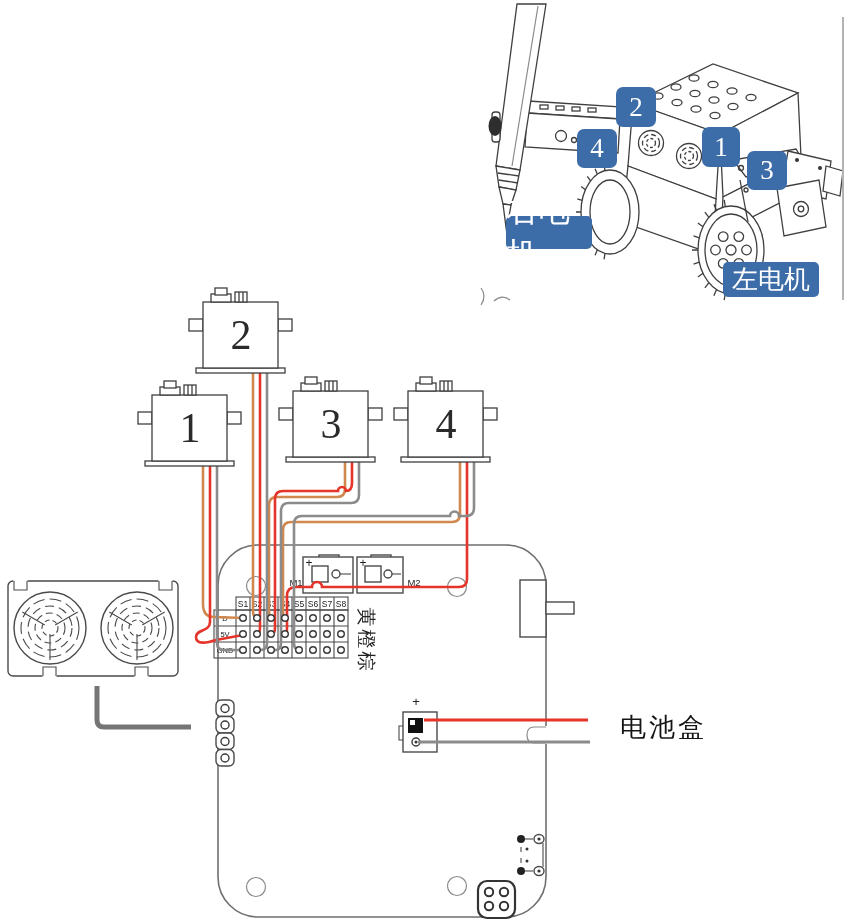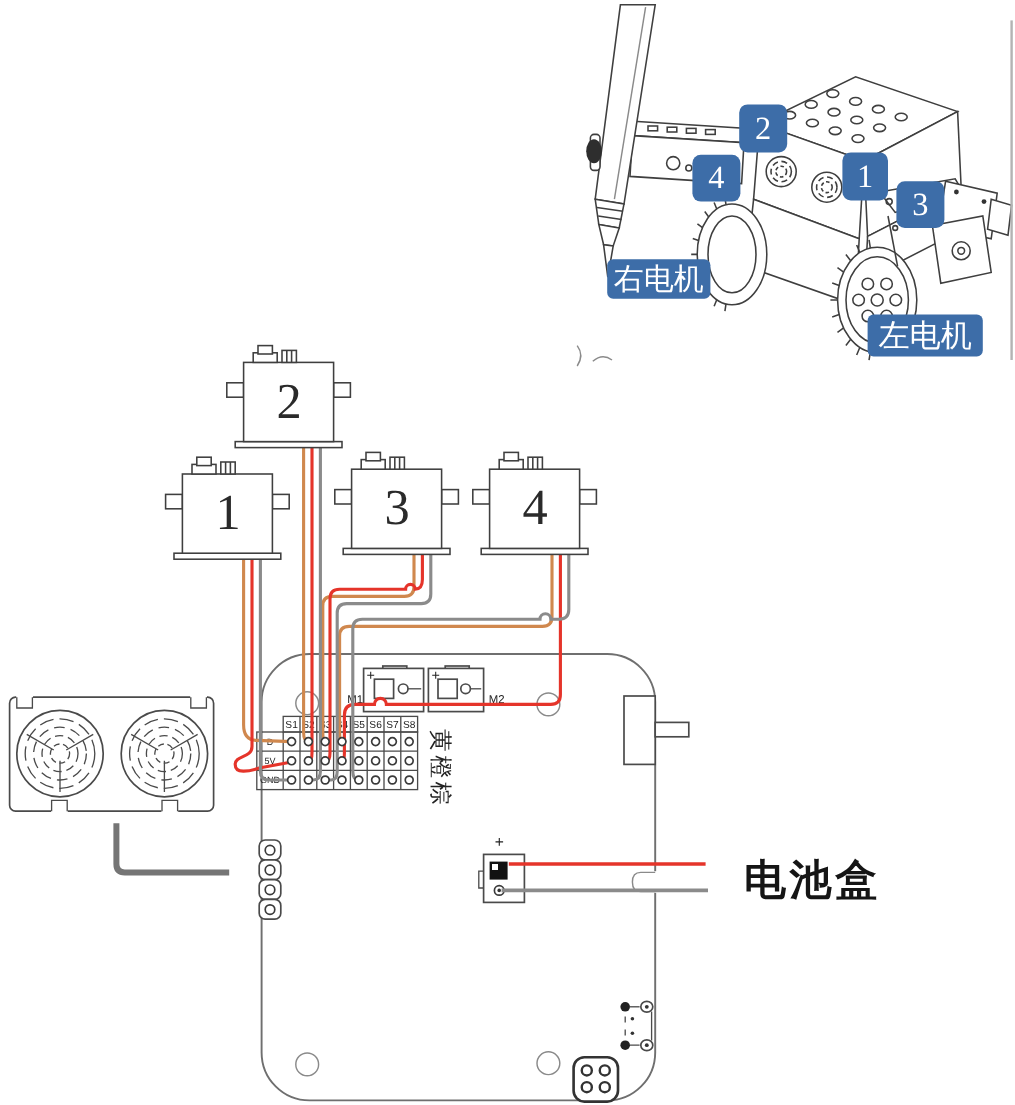--- a/index.html
+++ b/index.html
@@ -386,20 +386,20 @@
 <div class="servonum" style="left:168px;top:404px;">1</div>
 <div class="servonum" style="left:219px;top:311px;">2</div>
 <div class="servonum" style="left:309px;top:400px;">3</div>
 <div class="servonum" style="left:424px;top:400px;">4</div>
 
 <div class="badge" style="left: 616px; top: 87px; width: 40px; height: 40px; font-size: 27px; background: rgb(61, 109, 168);">2</div>
 <div class="badge" style="left: 577px; top: 129px; width: 40px; height: 39px; font-size: 27px; background: rgb(61, 109, 168);">4</div>
 <div class="badge" style="left: 702px; top: 127px; width: 38px; height: 40px; font-size: 27px; background: rgb(61, 109, 168);">1</div>
 <div class="badge" style="left: 747px; top: 151px; width: 40px; height: 39px; font-size: 27px; background: rgb(61, 109, 168);">3</div>
 
-<div class="chiplabel" style="left: 506px; top: 216px; width: 86px; height: 33px; font-size: 25px; background: rgb(61, 109, 168);">右电机</div>
+<div class="chiplabel" style="left: 506px; top: 216px; width: 86px; height: 33px; font-size: 32px; background: rgb(61, 109, 168);">右电机</div>
 <div class="chiplabel" style="left: 723px; top: 262px; width: 96px; height: 35px; font-size: 26px; background: rgb(61, 109, 168);">左电机</div>
 
-<div class="freetext" style="left:620px;top:710px;font-size:35px;letter-spacing:3px;font-weight:bold;">电池盒</div>
+<div class="freetext" style="left:620px;top:710px;font-size:26px;letter-spacing:3px;">电池盒</div>
 
 <div class="vline" style="left:842px;top:17px;width:2px;height:283px;"></div>
 
 </div>
 
 </body></html>

